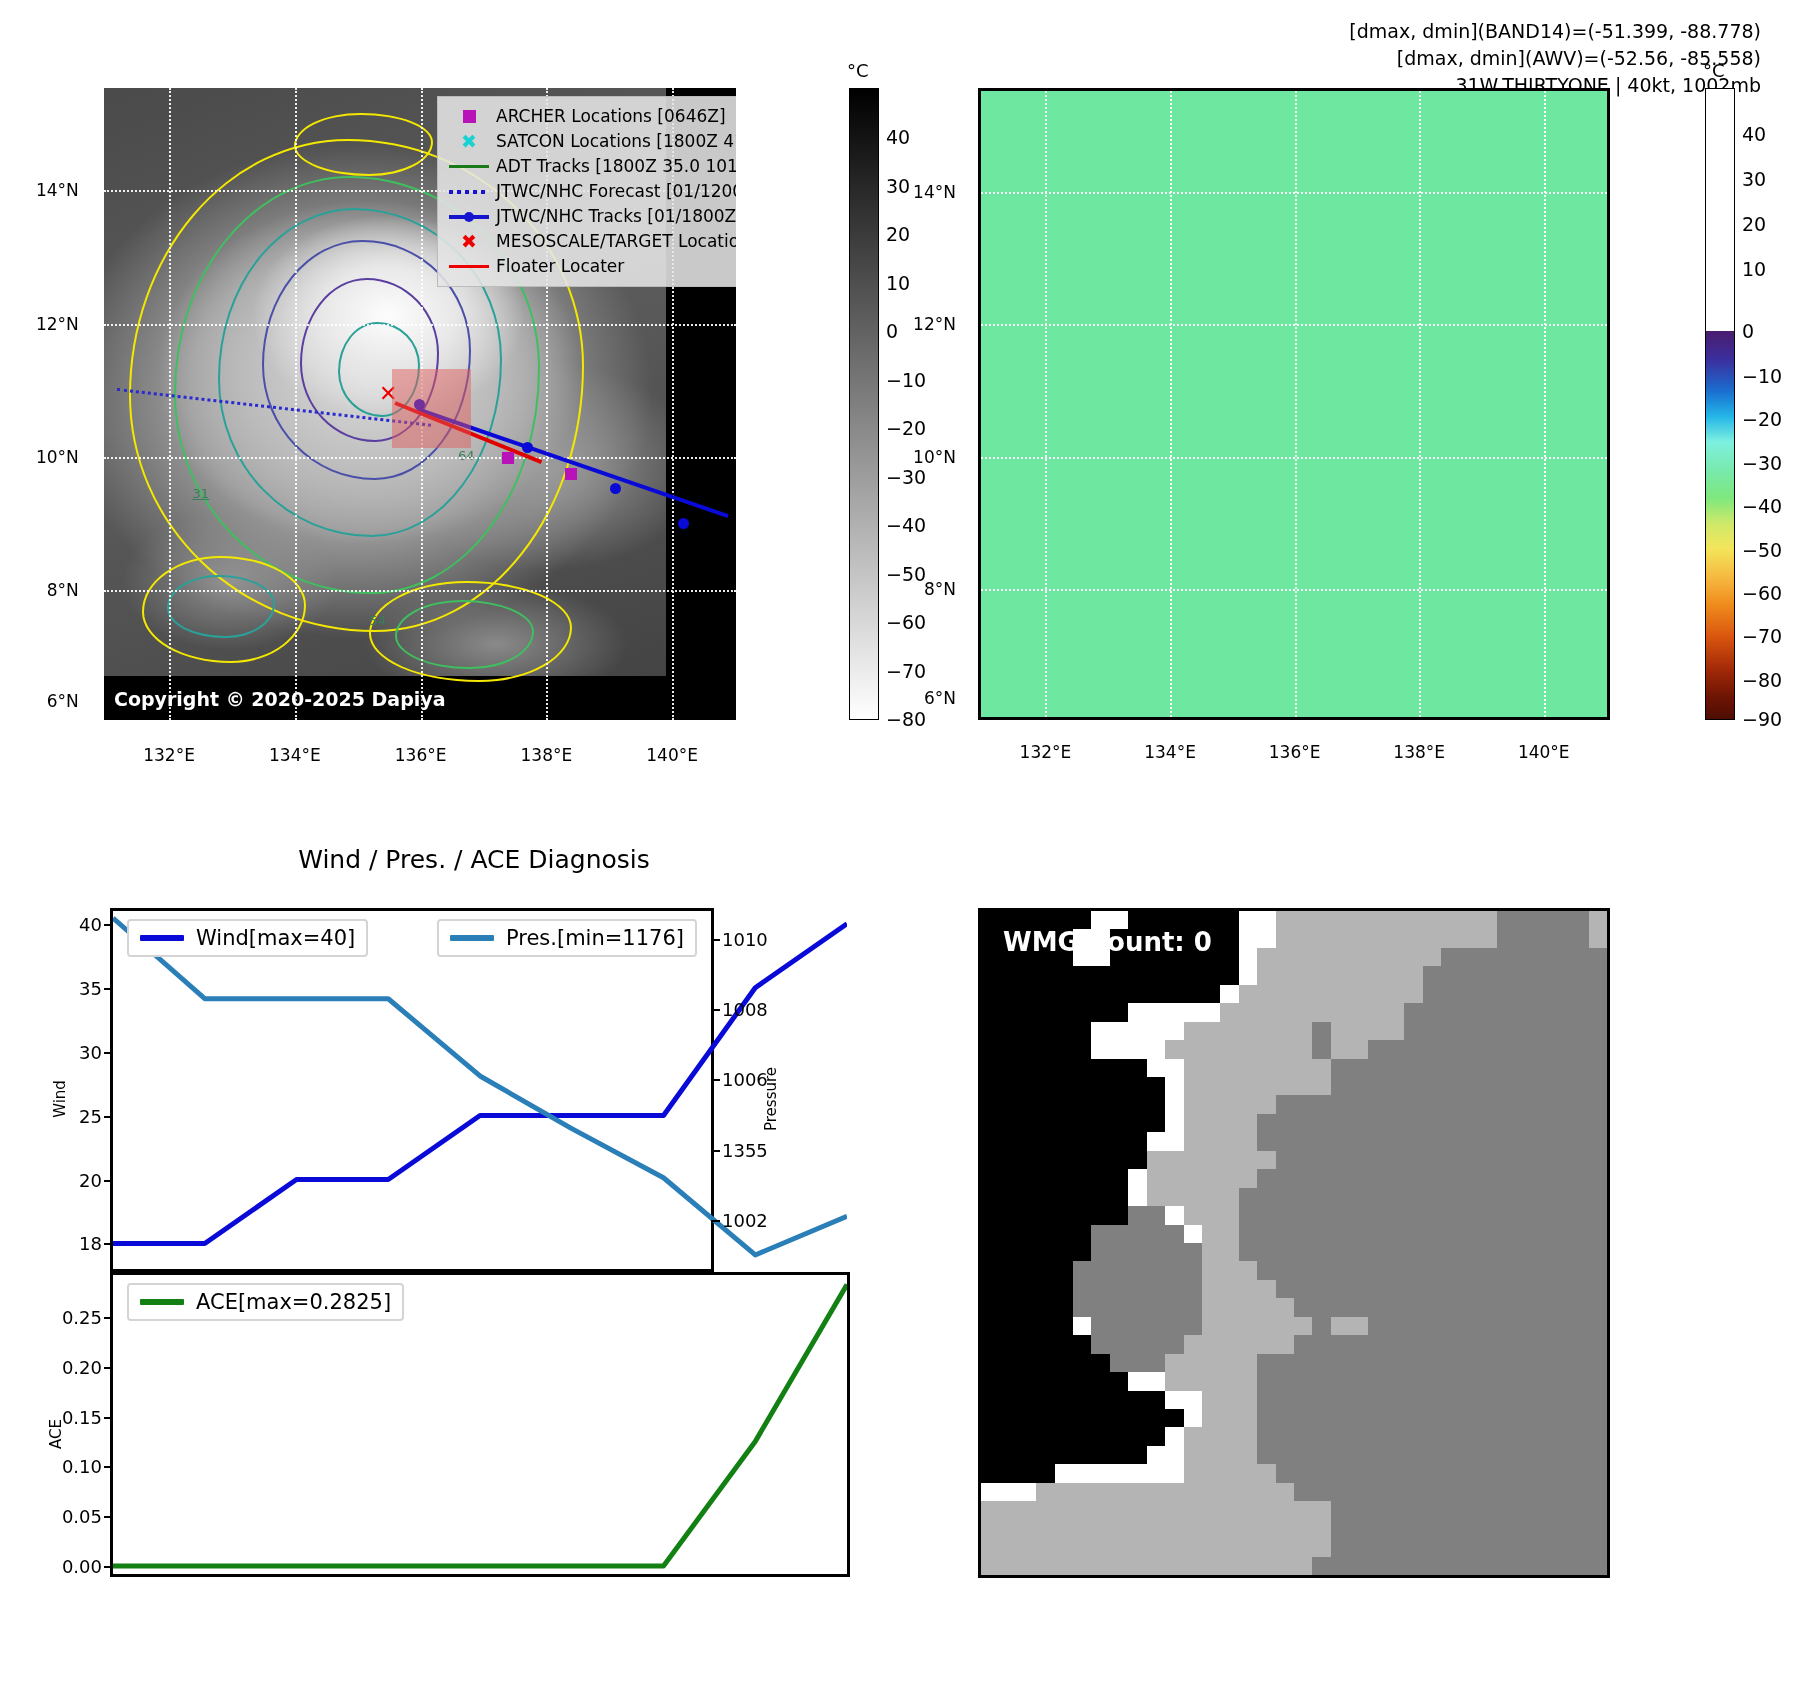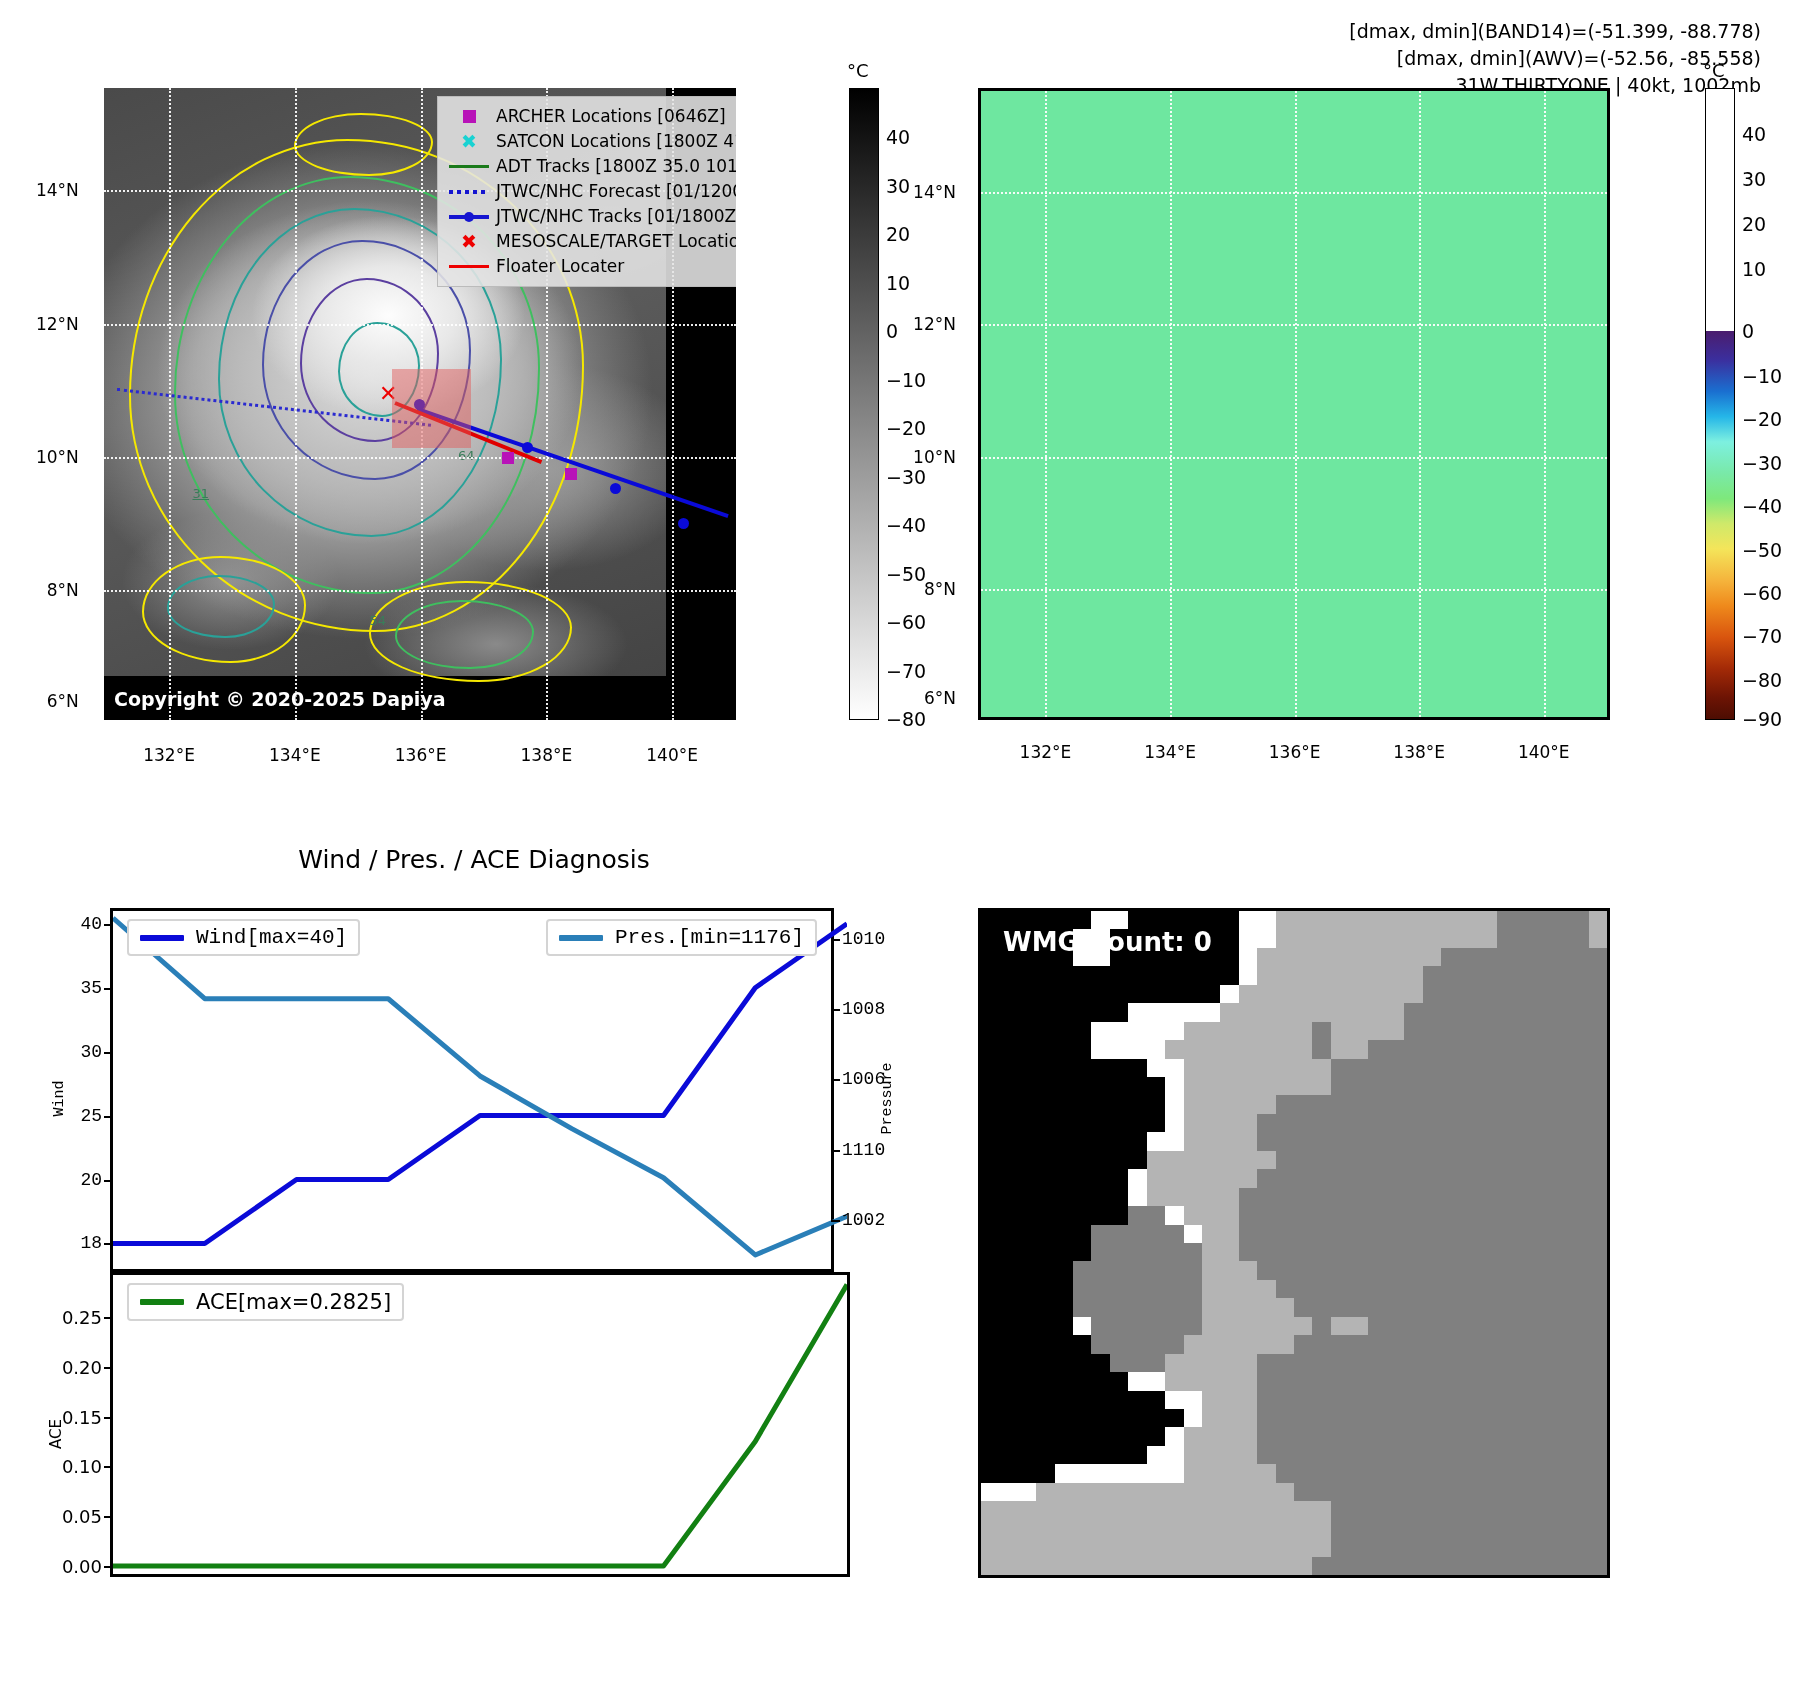--- a/index.html
+++ b/index.html
@@ -145,22 +145,22 @@
       #f4e55a 73%, #f5b43c 78%,
       #ef8a1c 82%, #d9550e 87%,
       #a32a07 92%, #6e1404 96.5%,
       #4d0d02 100%); }
   #cbar2-unit { position:absolute; left:1703px; top:60px; font-size:18px; color:#000; }
 
   
   #diag-title { position:absolute; left:104px; top:845px; width:740px; text-align:center;
     font-size:25px; color:#000; }
 
-  #panel-wind { position:absolute; left:110px; top:908px; width:724px; height:364px;
-    border:3px solid #000; background:#fff;font-family:Liberation Mono, monospace; }
+  #panel-wind { position:absolute; left:110px; top:908px; width:604px; height:364px;
+    border:3px solid #000; background:#fff; }
   #panel-ace  { position:absolute; left:110px; top:1272px; width:740px; height:305px;
     border:3px solid #000; background:#fff; }
 
   .chart-legend {
     position:absolute; background:#fff; border:2px solid #d4d4d4; border-radius:4px;
     padding:5px 11px; display:flex; align-items:center; gap:12px;
     font-size:21px; color:#000; white-space:nowrap; z-index:20;
   }
   .lg-swatch { width:44px; height:6px; display:block; border-radius:1px; }
   .lg-blue   { background:#0a0ad8; }
@@ -398,21 +398,21 @@
     <span class="ytick-l" style="top: 57.1429%;">25</span>
     <div class="tickmark-l" style="top: 57.1429%;"></div>
     <span class="ytick-l" style="top: 39.2857%;">30</span>
     <div class="tickmark-l" style="top: 39.2857%;"></div>
     <span class="ytick-l" style="top: 21.4286%;">35</span>
     <div class="tickmark-l" style="top: 21.4286%;"></div>
     <span class="ytick-l" style="top: 3.57143%;">40</span>
     <div class="tickmark-l" style="top: 3.57143%;"></div>
     <span class="ytick-r" style="top: 86.2745%;">1002</span>
     <div class="tickmark-r" style="top: 86.2745%;"></div>
-    <span class="ytick-r" style="top: 66.6667%;">1110</span>
+    <span class="ytick-r" style="top: 66.6667%;">1355</span>
     <div class="tickmark-r" style="top: 66.6667%;"></div>
     <span class="ytick-r" style="top: 47.0588%;">1006</span>
     <div class="tickmark-r" style="top: 47.0588%;"></div>
     <span class="ytick-r" style="top: 27.451%;">1008</span>
     <div class="tickmark-r" style="top: 27.451%;"></div>
     <span class="ytick-r" style="top: 7.84314%;">1010</span>
     <div class="tickmark-r" style="top: 7.84314%;"></div>
   </div>
 
 <div id="panel-ace">

